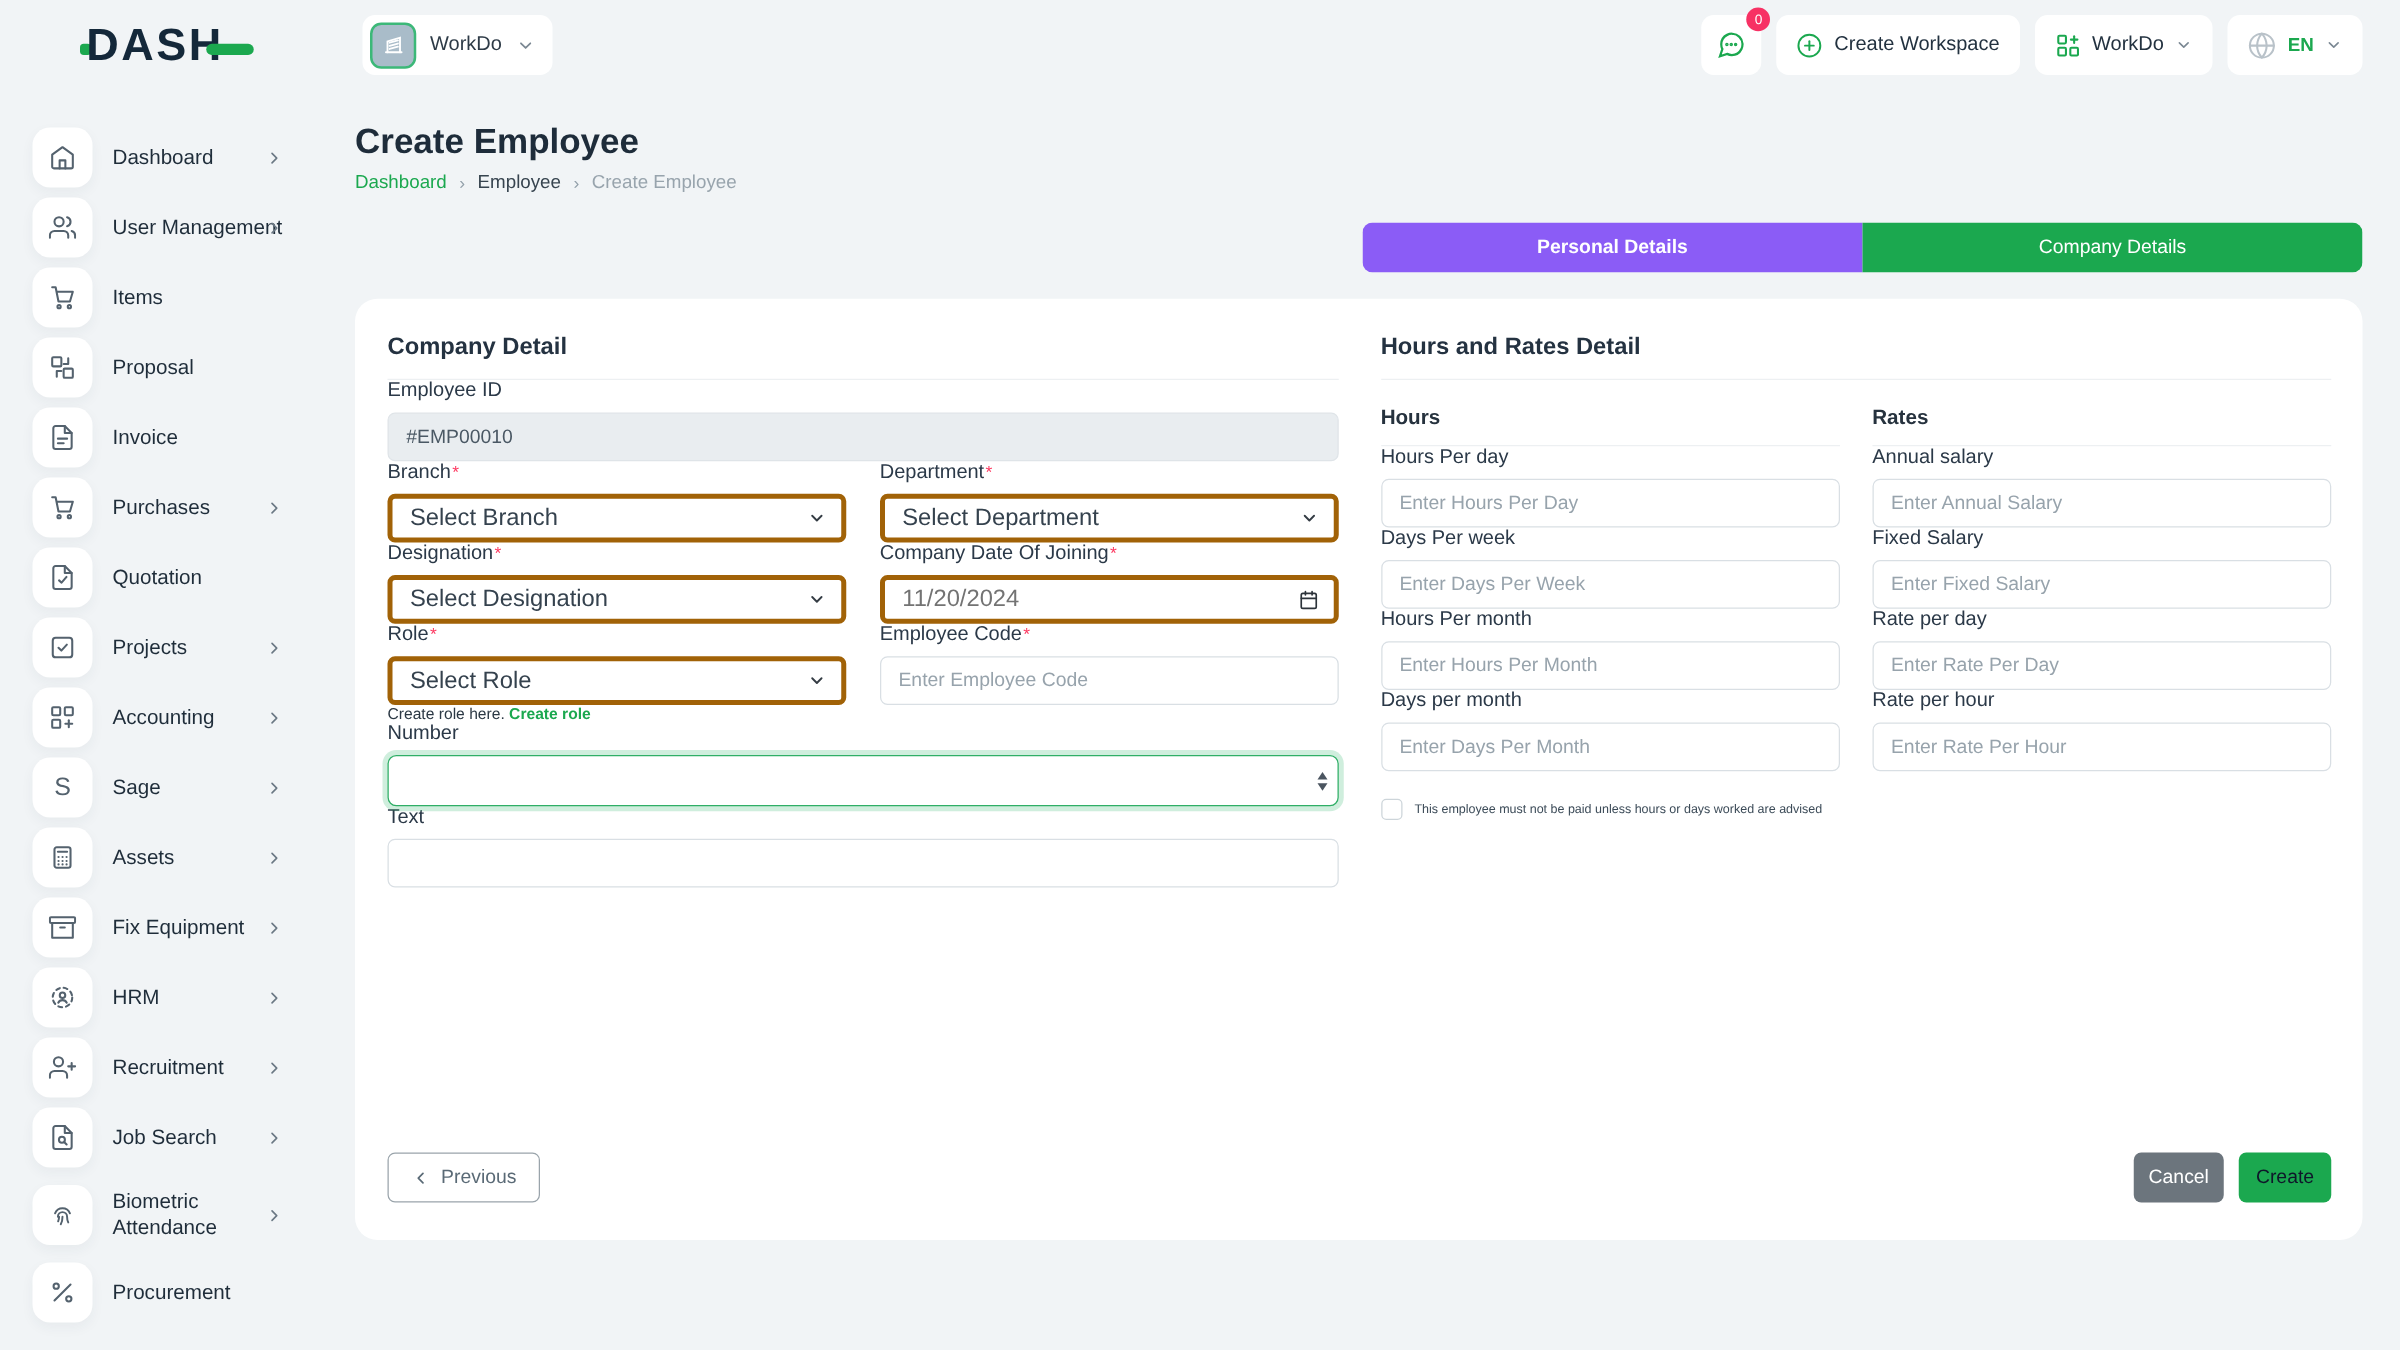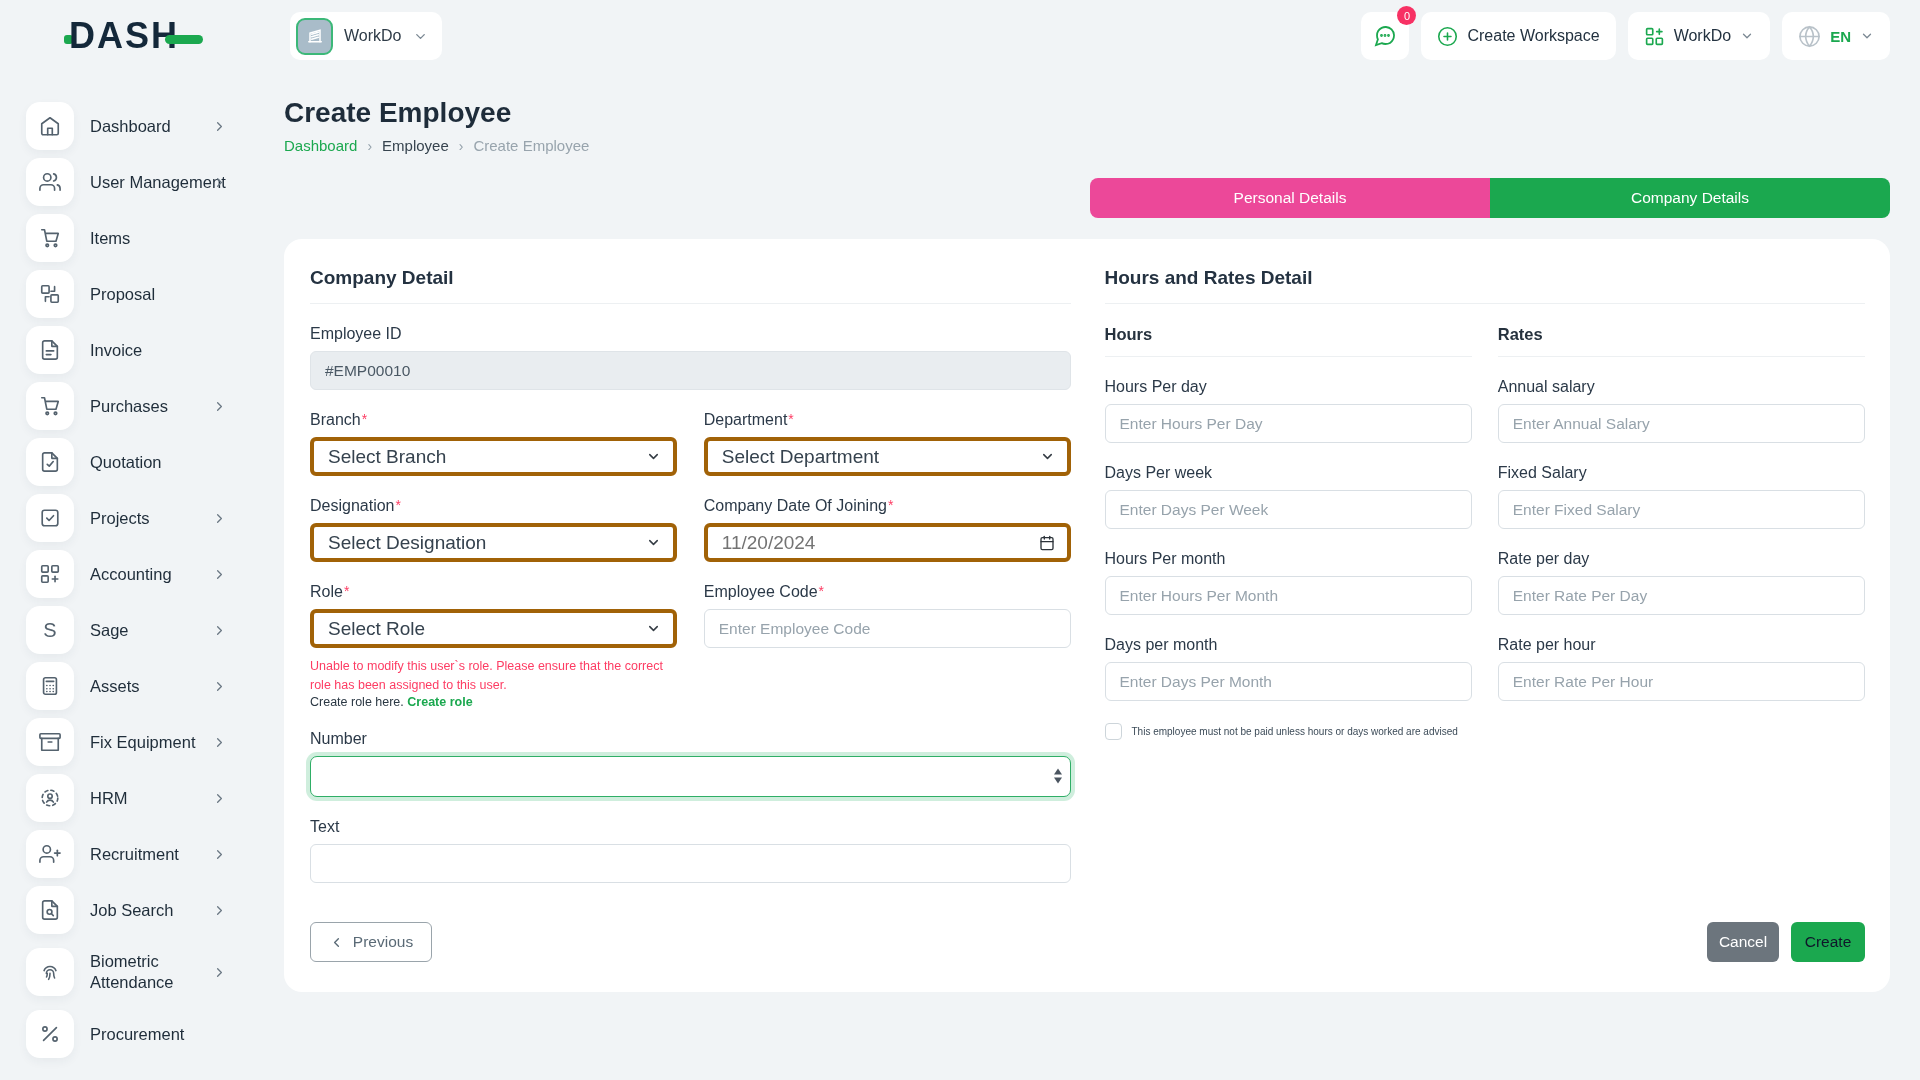--- a/index.html
+++ b/index.html
@@ -45,30 +45,30 @@
   .main { position:absolute; left:255px; top:71px; width:1665px; height:1009px; padding:0 30px 0 29px; }
   .page-title { margin-top:26px; font-size:28px; font-weight:600; color:#1e2c3a; }
   .breadcrumb { margin-top:8px; font-size:15px; display:flex; gap:10px; align-items:center; }
   .bc-link { color:#1ba84f; cursor:pointer; }
   .bc-sep { color:#93a0aa; font-size:14px; }
   .bc-mid { color:#37444f; }
   .bc-cur { color:#98a4ad; }
 
   .tabs { margin-top:24px; margin-left:auto; width:800px; height:40px; display:flex; border-radius:8px; overflow:hidden; }
   .tab { flex:1; display:flex; align-items:center; justify-content:center; font-size:15.5px; color:#fff; cursor:pointer; }
-  .tab.inactive { background:#ec4899; }
+  .tab.inactive { background:#8b5cf6;font-weight:bold; }
   .tab.active { background:#1ba84f; }
 
   
   .card { margin-top:21px; width:1606px; min-height:753px; background:#fff; border-radius:18px;
           padding:28px 25px 30px 26px; display:flex; gap:34px; }
   .pane { flex:1; display:flex; flex-direction:column; }
   .pane-h { font-size:19px; font-weight:600; color:#243241; padding-bottom:14px; border-bottom:1px solid #edf0f2; }
 
-  .f-label { display:block; font-size:16px; color:#2b3948; font-weight:500; margin-bottom:8px; margin-top:21px; }
+  .f-label { display:block; font-size:16px; color:#2b3948; font-weight:500; margin-bottom:8px; }
   .req { color:#fd3c63; font-size:14px; vertical-align:top; margin-left:1px; }
 
   .inp { width:100%; height:39px; border:1px solid #d9dfe4; border-radius:6px; padding:0 14px; font-size:15.5px;
          color:#333; background:#fff; font-family:"Liberation Sans", sans-serif; outline:none; }
   .inp::placeholder { color:#97a3ac; }
   .inp.disabled { background:#e9edf0; border-color:#dfe4e8; color:#4a5864; }
 
   .select-box, .date-box { height:39px; border:4px solid #a16207; border-radius:6px; padding:0 12px 0 14px;
          font-size:19px; color:#35424e; display:flex; align-items:center; justify-content:space-between; cursor:pointer; background:#fff; }
   .select-box .caret, .date-box .cal { color:#343c44; display:flex; }
@@ -523,21 +523,20 @@
           <div>
             <label class="f-label"><span>Role</span><span class="req">*</span></label>
             <div class="select-box">
               <span>Select Role</span>
               <span class="caret">
                   <svg class="ic" width="15" height="15" viewBox="0 0 24 24" fill="none" stroke="currentColor" stroke-width="2.4" stroke-linecap="round" stroke-linejoin="round">
                     <polyline points="6 9 12 15 18 9"></polyline>
                   </svg>
                 </span>
             </div>
-            <div class="err">Unable to modify this user`s role. Please ensure that the correct role has been assigned to this user.</div>
             <div class="hint">
               <span>Create role here.</span>
               <a>Create role</a>
             </div>
           </div>
           <div>
             <label class="f-label"><span>Employee Code</span><span class="req">*</span></label>
             <input class="inp" placeholder="Enter Employee Code" style="">
           </div>
         </div>

